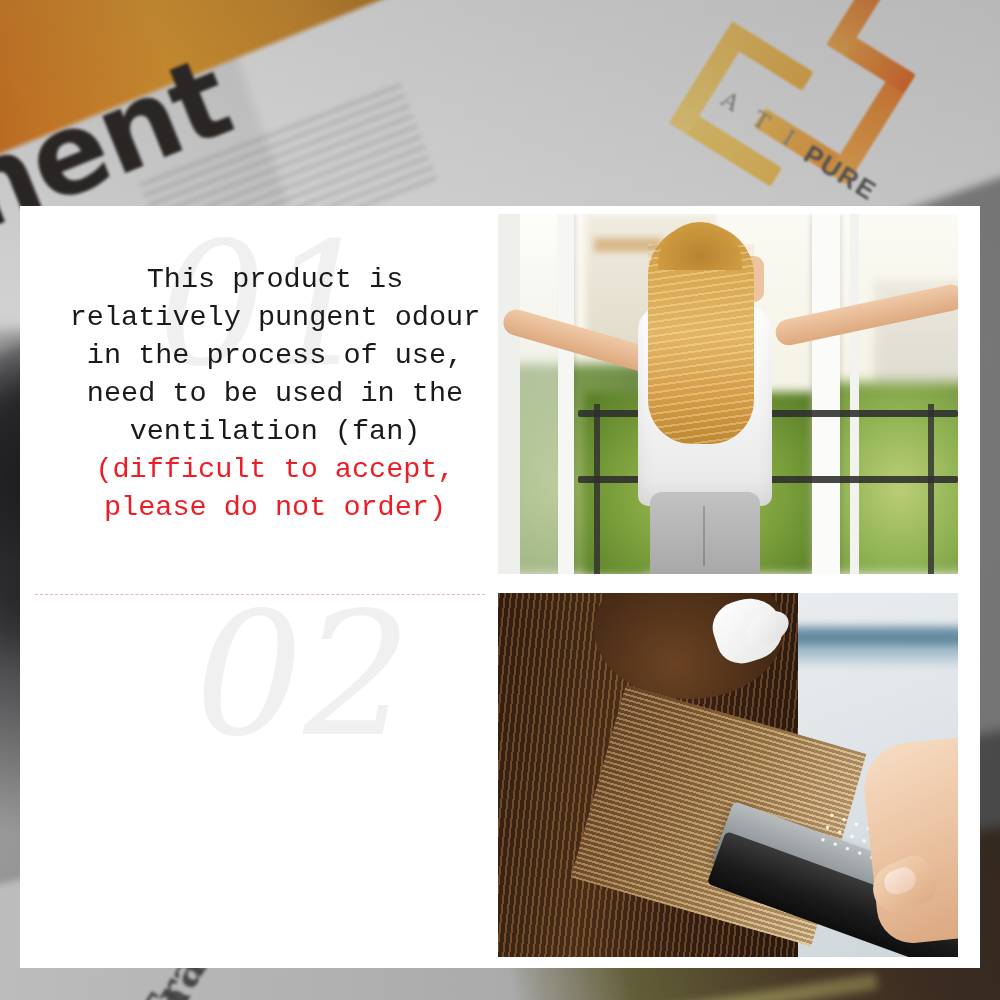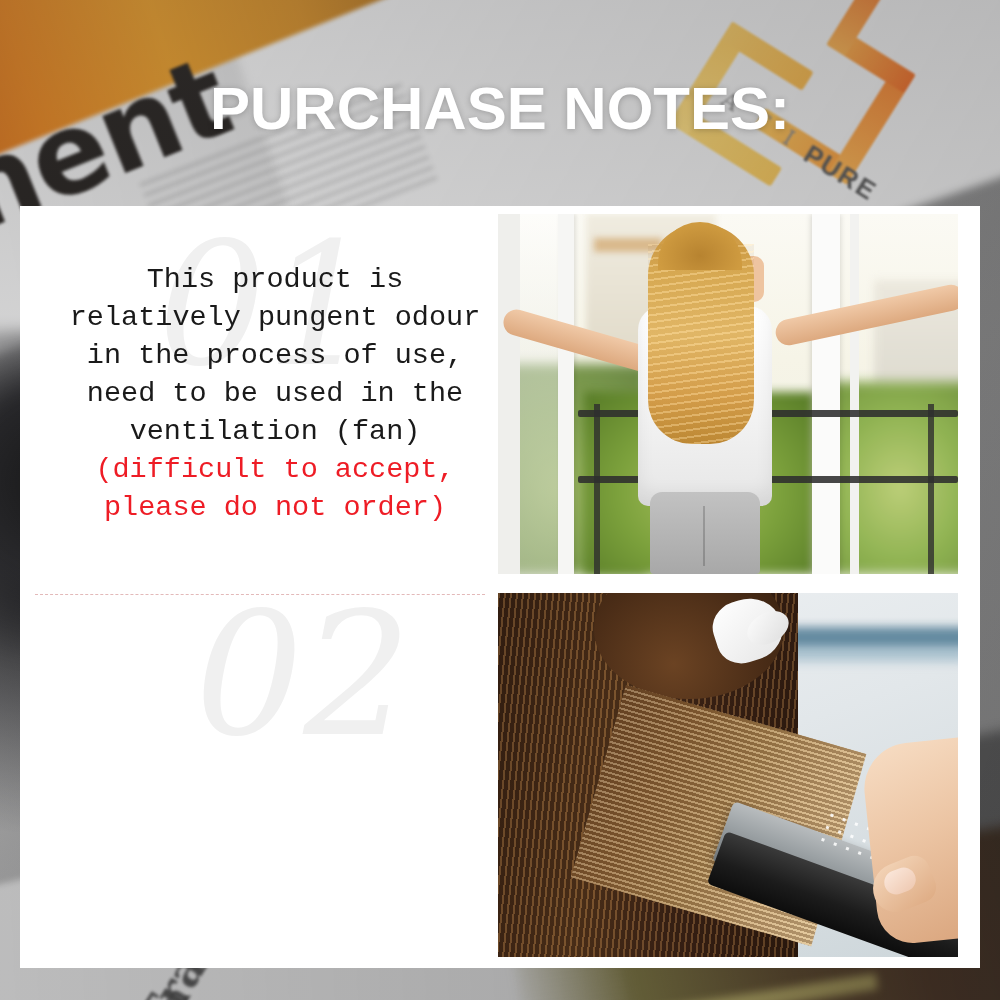--- a/index.html
+++ b/index.html
@@ -332,21 +332,20 @@
       <span class="logo-stroke ls5"></span>
       <span class="logo-stroke ls6"></span>
       <span class="logo-stroke ls7"></span>
       <span class="logo-pure">PURE</span>
     </div>
     <div class="logo-ati">A T I</div>
 
     <div class="bg-veil"></div>
   </div>
 
-  <div class="title">PURCHASE NOTES:</div>
 
   <div class="card">
 
     <div class="row row-1">
       <div class="textcol">
         <div class="wm wm-1">01</div>
         <div class="note">
           <span>This product is relatively pungent odour in the process of use, need to be used in the ventilation (fan) </span><span class="red">(difficult to accept, please do not order)</span>
         </div>
       </div>

